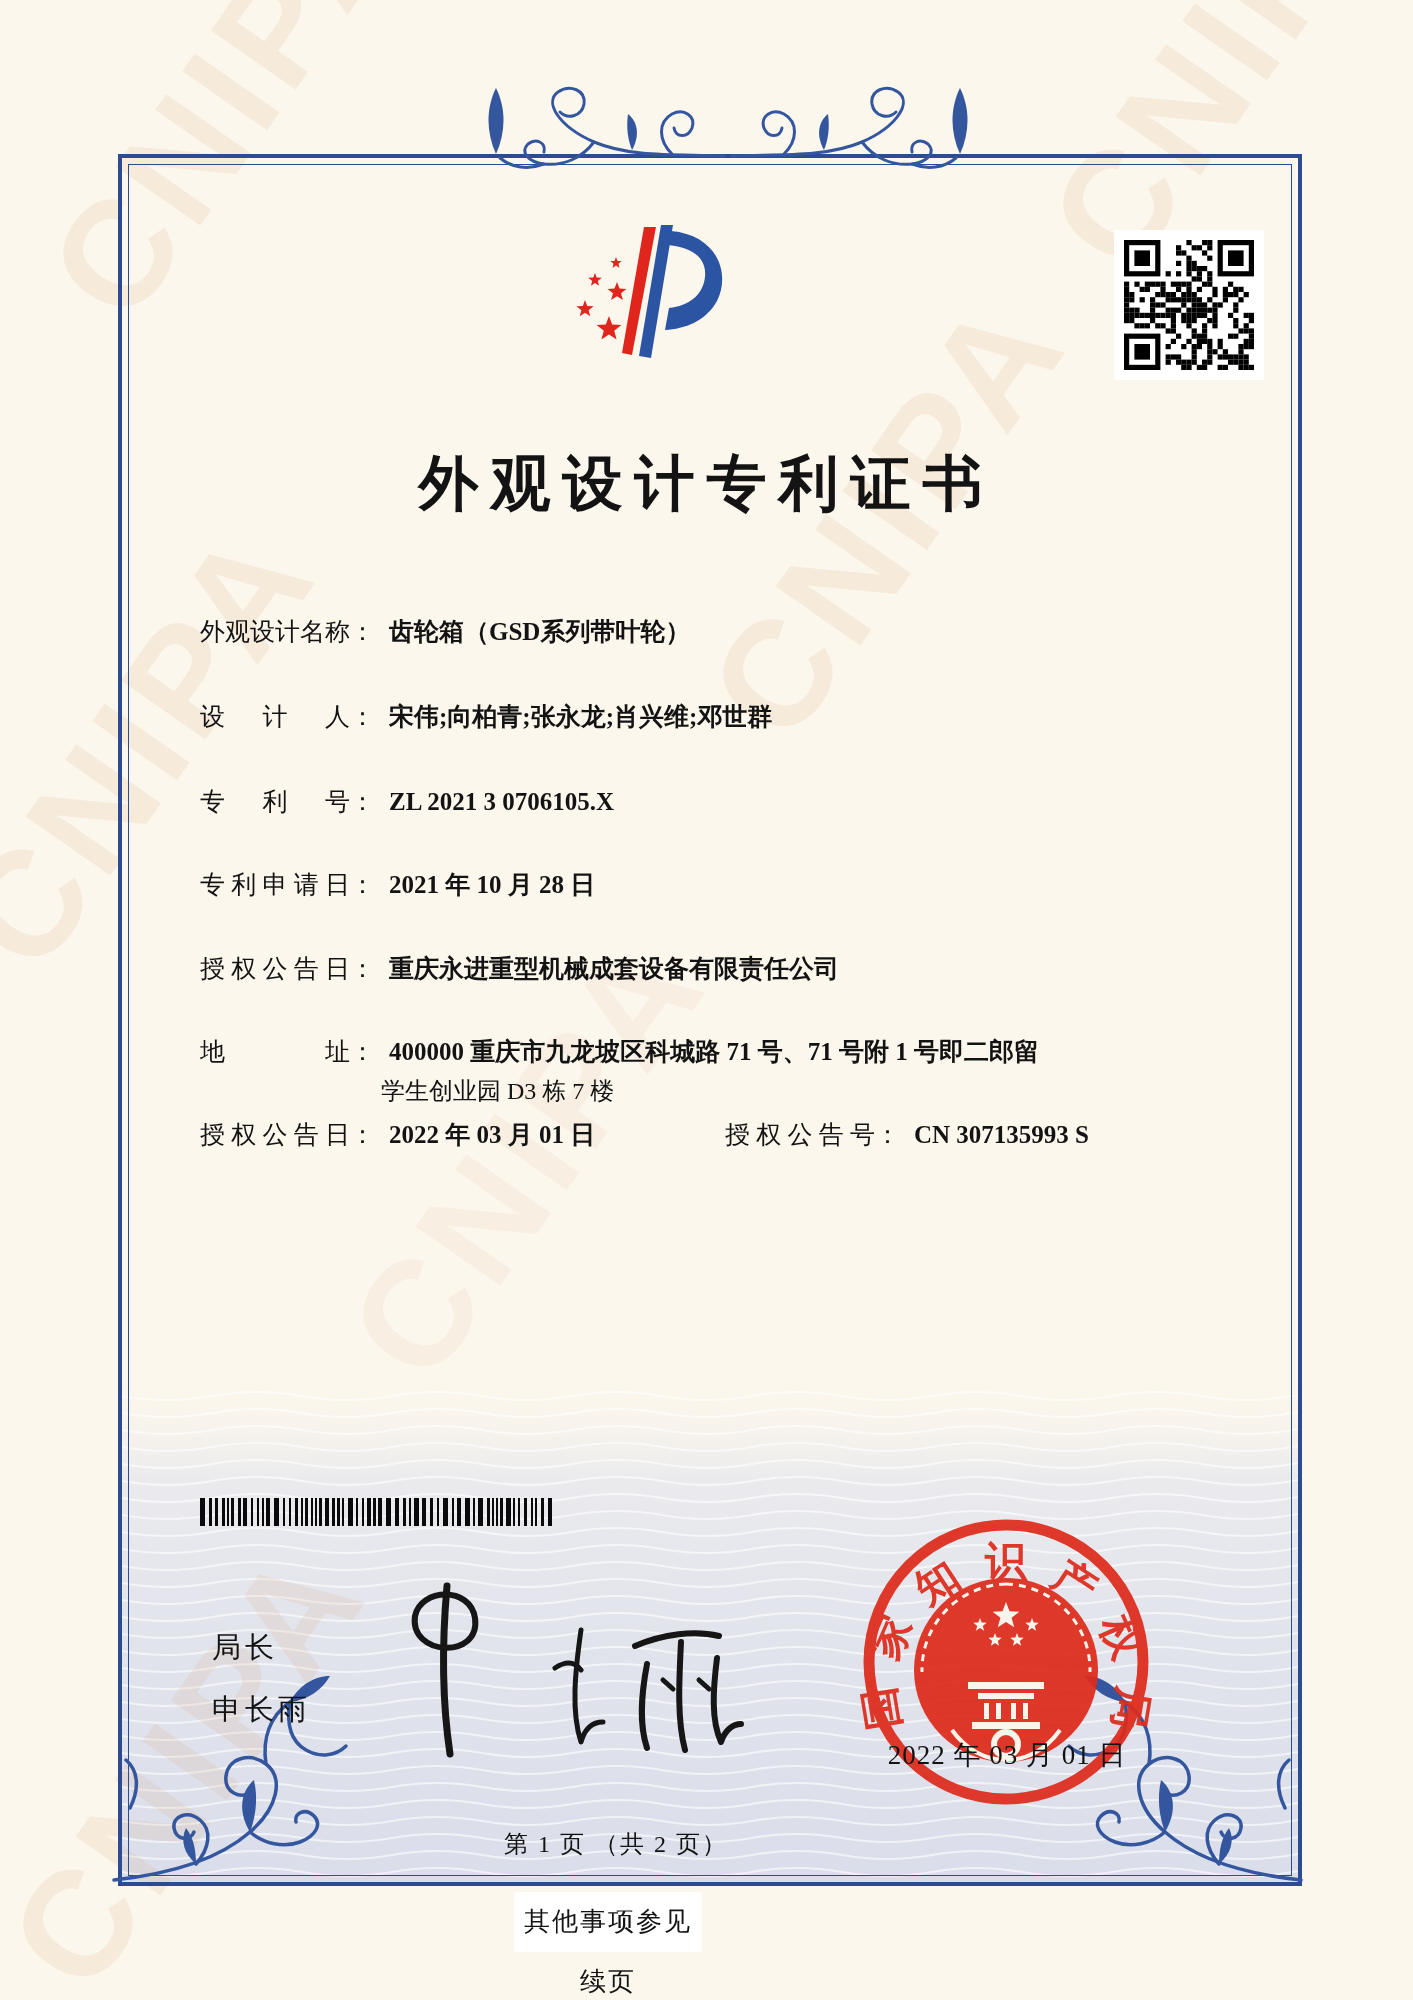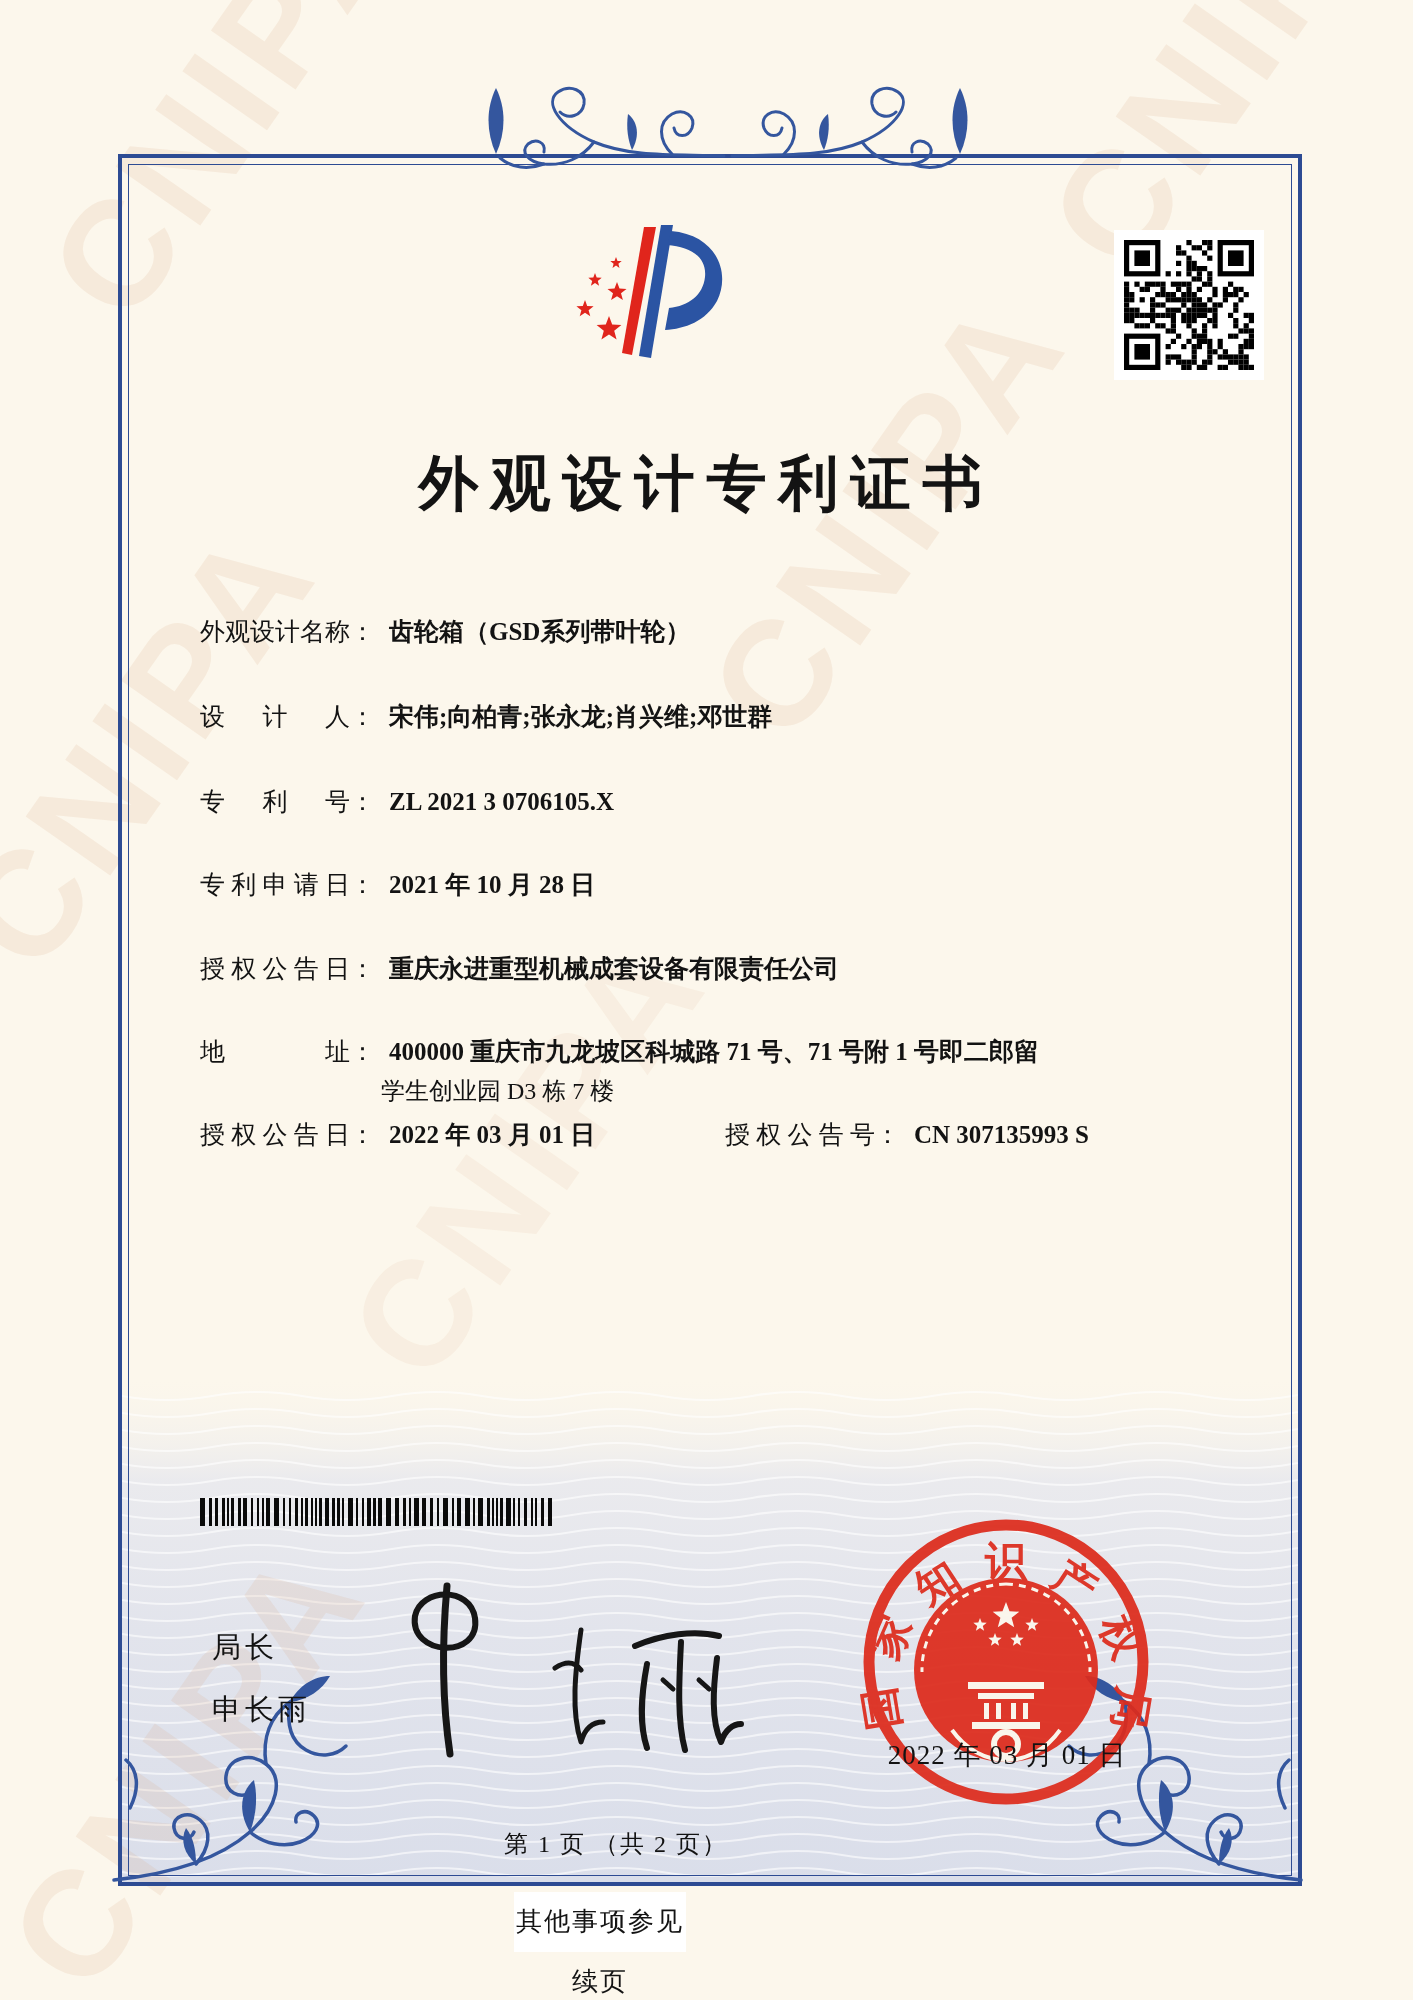--- a/index.html
+++ b/index.html
@@ -24,21 +24,21 @@
   .addr2{left:381px;font-size:24px;}
   .pair2{position:absolute;left:525px;top:0;}
   
   .body-text{left:150px;top:1183px;width:1142px;font-size:26px;line-height:44px;text-align:justify;}
   .body-text p{margin:0;text-indent:2em;}
   
   .sig-title{left:212px;top:1628px;font-family:"Liberation Sans",sans-serif;font-size:29px;letter-spacing:4px;}
   .sig-name{left:212px;top:1690px;font-family:"Liberation Sans",sans-serif;font-size:29px;letter-spacing:4px;}
   .seal-date{left:872px;top:1737px;width:270px;text-align:center;font-size:27px;letter-spacing:1px;}
   .page-info{left:400px;top:1828px;width:432px;text-align:center;font-size:24px;letter-spacing:2px;}
-  .foot{left:514px;top:1892px;width:172px;height:60px;background:#ffffff;text-align:center;
+  .foot{left:514px;top:1892px;width:188px;height:60px;background:#ffffff;text-align:center;
         line-height:60px;font-size:26px;letter-spacing:2px;}
   svg{display:block;}
 </style>
 </head>
 <body>
 
 <div class="page">
 
   <svg class="abs" style="left:122px;top:1380px" width="1176" height="502" viewBox="0 0 1176 502" id="wave-svg">
     <defs>

